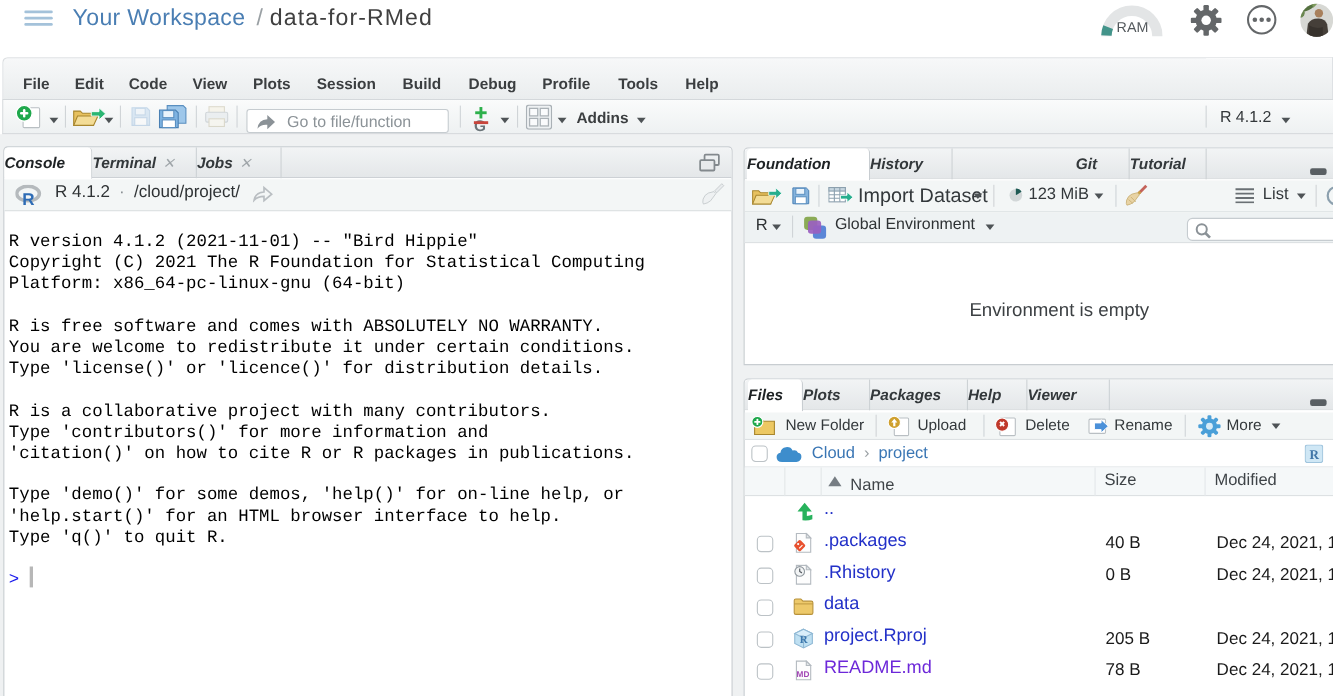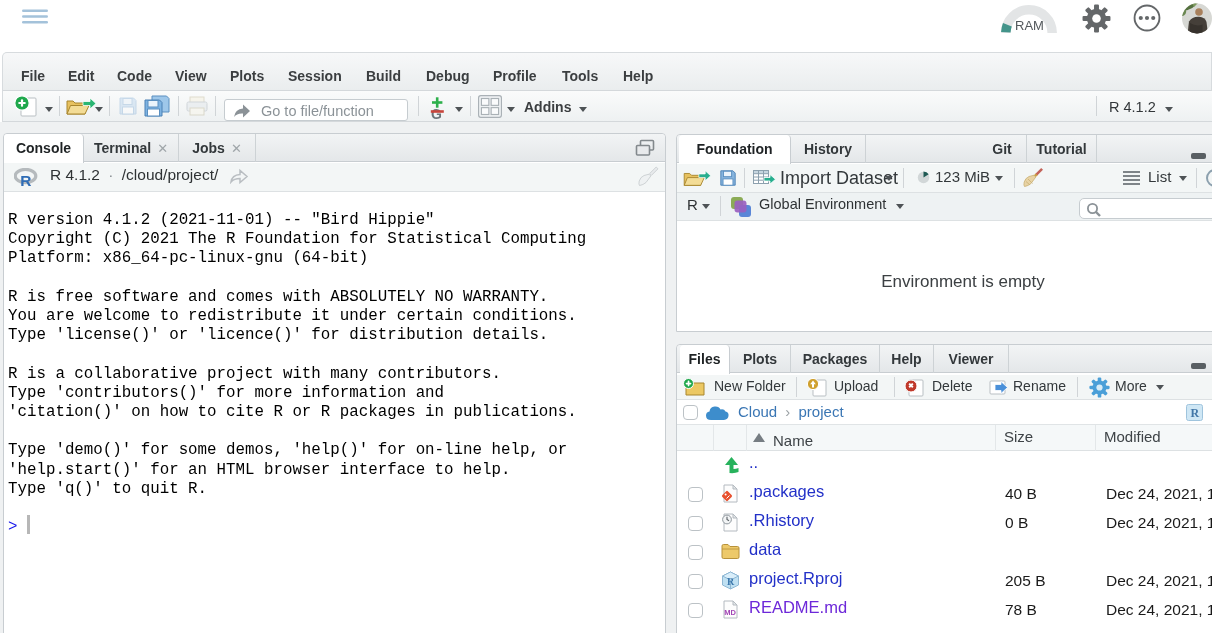--- a/index.html
+++ b/index.html
@@ -29,22 +29,22 @@
 .tsep { position:absolute; top:5px; width:1px; height:20px; background:#d0d4d7; }
 .caret { display:inline-block; width:0; height:0; border-left:4px solid transparent;
   border-right:4px solid transparent; border-top:5px solid #4e5356; }
 
 
 .panel { position:absolute; background:#fff; border:1px solid #c8cdd1;
   border-radius:4px 4px 0 0; }
 .tabbar { position:absolute; left:0; top:0; right:0; height:28px;
   background:linear-gradient(#f2f4f5,#e4e7e9); border-bottom:1px solid #c8cdd1;
   border-radius:4px 4px 0 0; }
-.tab { position:absolute; top:0; height:28px; line-height:28px; text-align:center;
-  font-size:14px; font-weight:bold; color:#33383b; border-right:1px solid #cdd2d5; }
+.tab { position:absolute; top:0; height:28px; line-height:28px; text-align:left;
+  font-size:14px; font-weight:bold; color:#33383b; border-right:1px solid #cdd2d5;font-style:italic; }
 .tab.active { background:#fff; height:29px; border-right:1px solid #c8cdd1;
   border-radius:4px 4px 0 0; color:#1e2224; z-index:2; }
 .tab .x { color:#9fa5a9; font-weight:400; font-size:13px; padding-left:6px; }
 .ptool { position:absolute; left:0; right:0; height:29px; background:#f3f6f6;
   border-bottom:1px solid #dde1e3; }
 
 
 #con-text { position:absolute; left:9px; top:195px; width:640px;
   font-family:"Liberation Mono", monospace; font-size:15.8px; line-height:19.2px;
   color:#000; white-space:pre; }
@@ -56,20 +56,21 @@
 </head>
 <body>
 <div id="stage">
 
 <div id="hdr">
   <svg class="abs" style="left:22px;top:8px" width="27" height="19">
     <rect x="0" y="1.5" width="26" height="2.6" rx="1.3" fill="#a4c2da"></rect>
     <rect x="0" y="7.2" width="26" height="2.6" rx="1.3" fill="#a4c2da"></rect>
     <rect x="0" y="12.9" width="26" height="2.6" rx="1.3" fill="#a4c2da"></rect>
   </svg>
+  <div id="title">Your Workspace<span class="sep">/</span><span class="proj" style="letter-spacing:1px">data-for-RMed</span></div>
 
   <svg class="abs" style="left:1001px;top:4px" width="56" height="31" viewBox="0 0 56 31">
     <path d="M 4.8 29 A 23.2 23.2 0 1 1 51.2 29" fill="none" stroke="#e3e5e6" stroke-width="9.5"></path>
     <path d="M 4.8 28.2 A 23.2 23.2 0 0 1 6.4 20.7" fill="none" stroke="#43948a" stroke-width="9.5"></path>
     <text x="28.5" y="25.5" font-size="13" fill="#53585c" text-anchor="middle" font-family="Liberation Sans">RAM</text>
   </svg>
 
   <svg class="abs" style="left:1082px;top:4px" width="29" height="29" viewBox="0 0 27 27">
     <g fill="#646769">
       <circle cx="13.5" cy="13.5" r="9"></circle>

